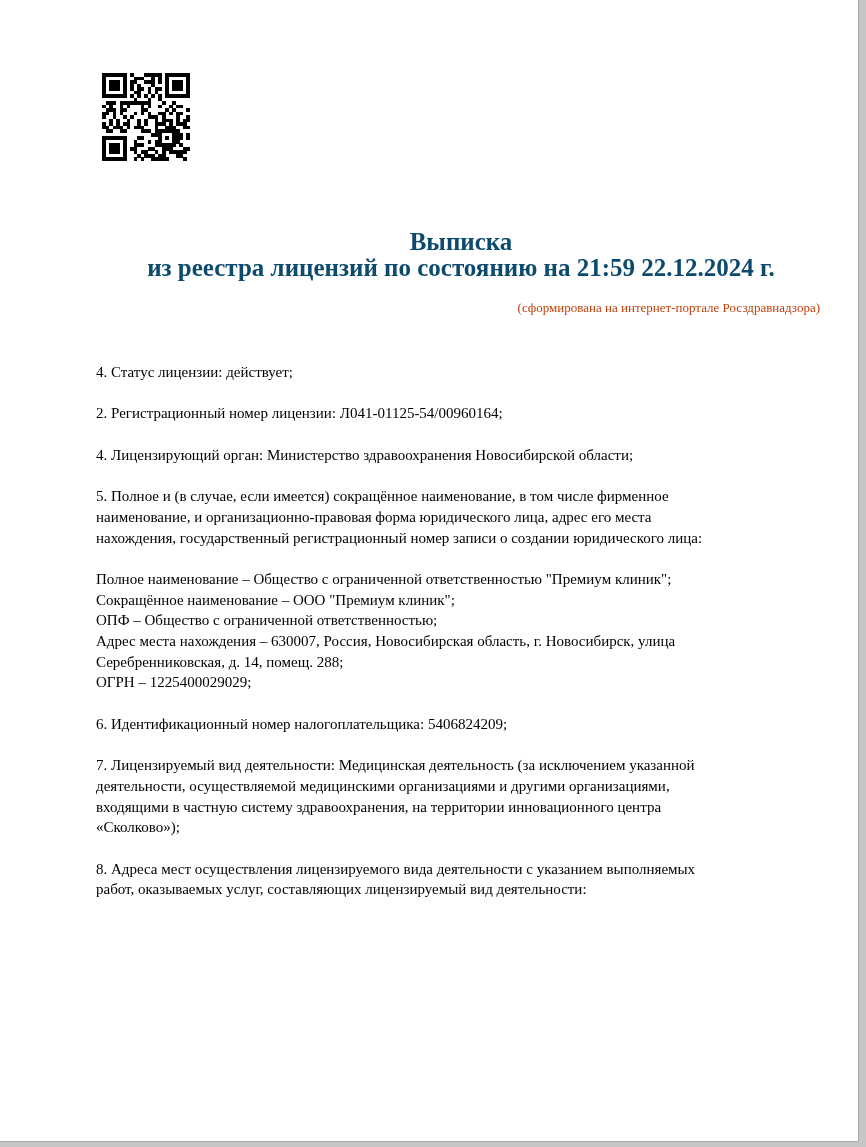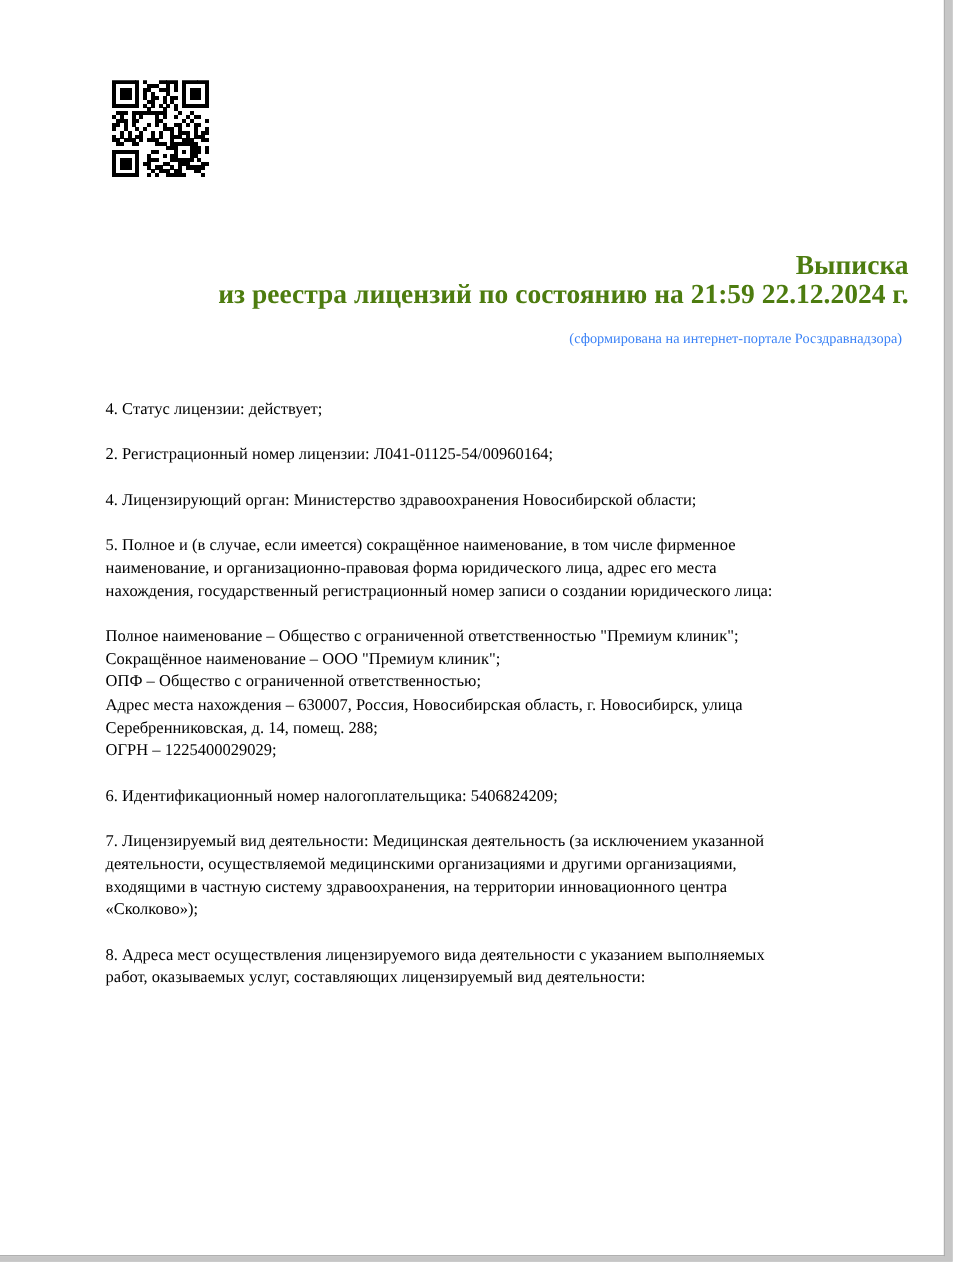--- a/index.html
+++ b/index.html
@@ -29,32 +29,32 @@
     left: 100px; top: 73px;
     width: 92px; height: 88px;
   }
   .title {
     position: absolute;
     left: 96px; top: 229px;
     width: 730px;
     font-size: 25px;
     font-weight: bold;
     line-height: 26px;
-    text-align: right;
-    color: #4d7c0f;
+    text-align: center;
+    color: #0c4a6e;
     white-space: pre-line;
   }
   .subtitle {
     position: absolute;
     left: 96px; top: 300px;
     width: 724px;
     font-size: 13px;
     line-height: 16px;
     text-align: right;
-    color: #3b82f6;
+    color: #c2410c;
   }
   .body-text {
     position: absolute;
     left: 96px; top: 362px;
     width: 748px;
     font-size: 15px;
     line-height: 20.7px;
     color: #000000;
   }
   .para {

